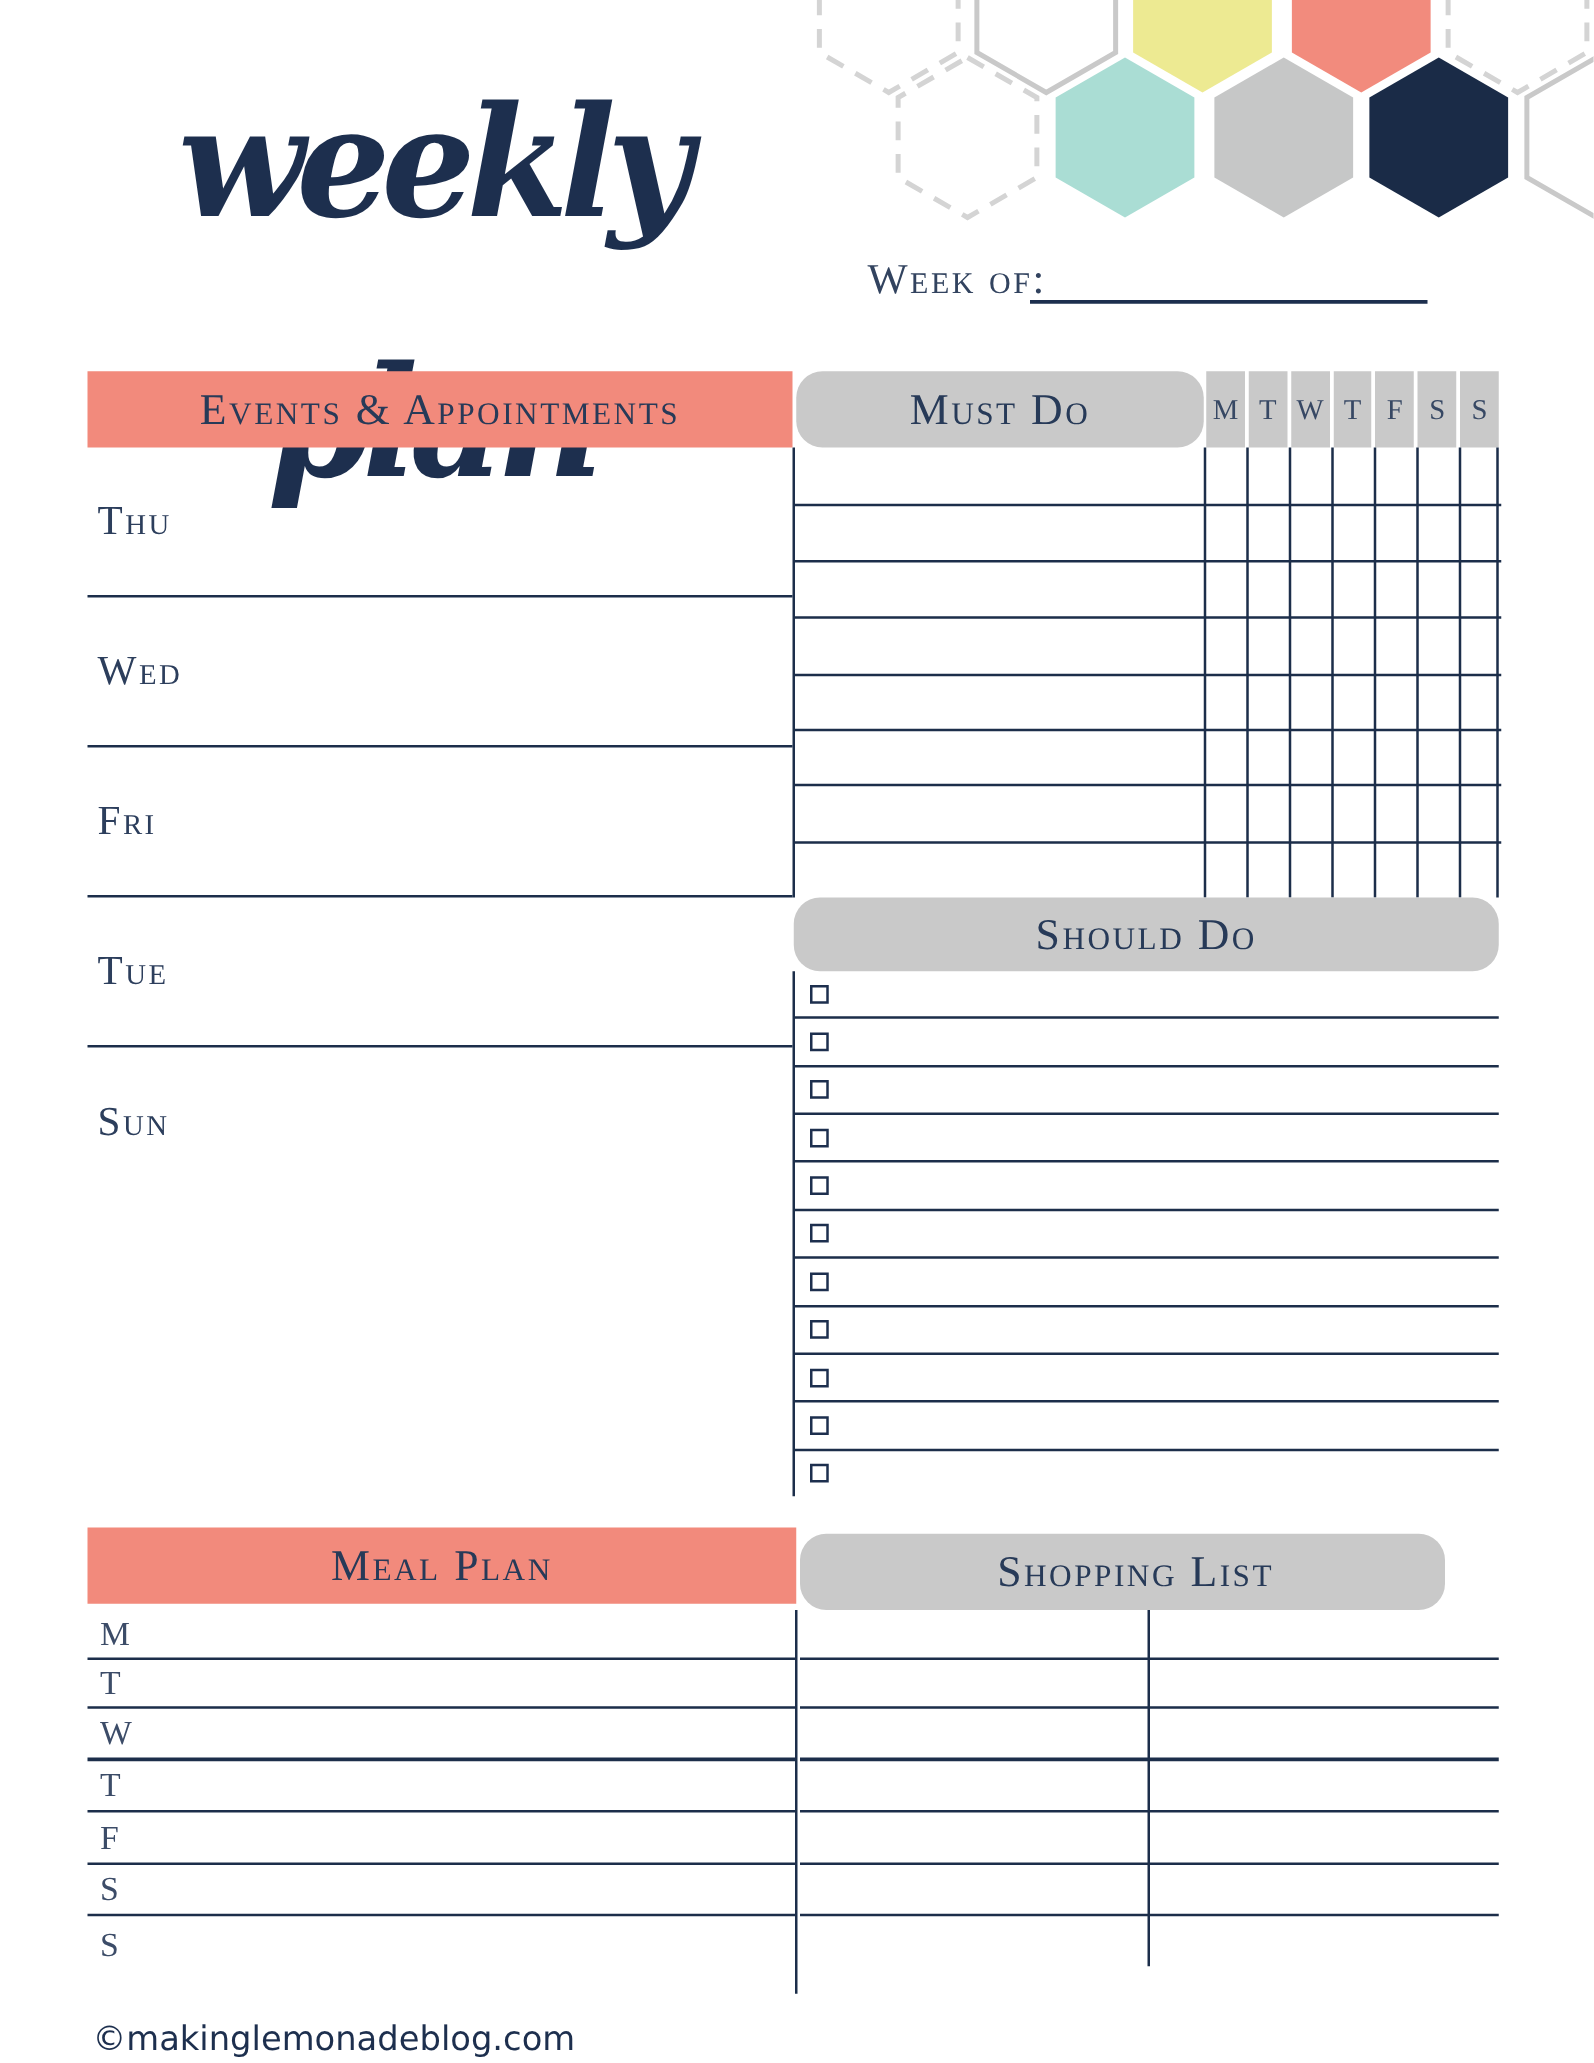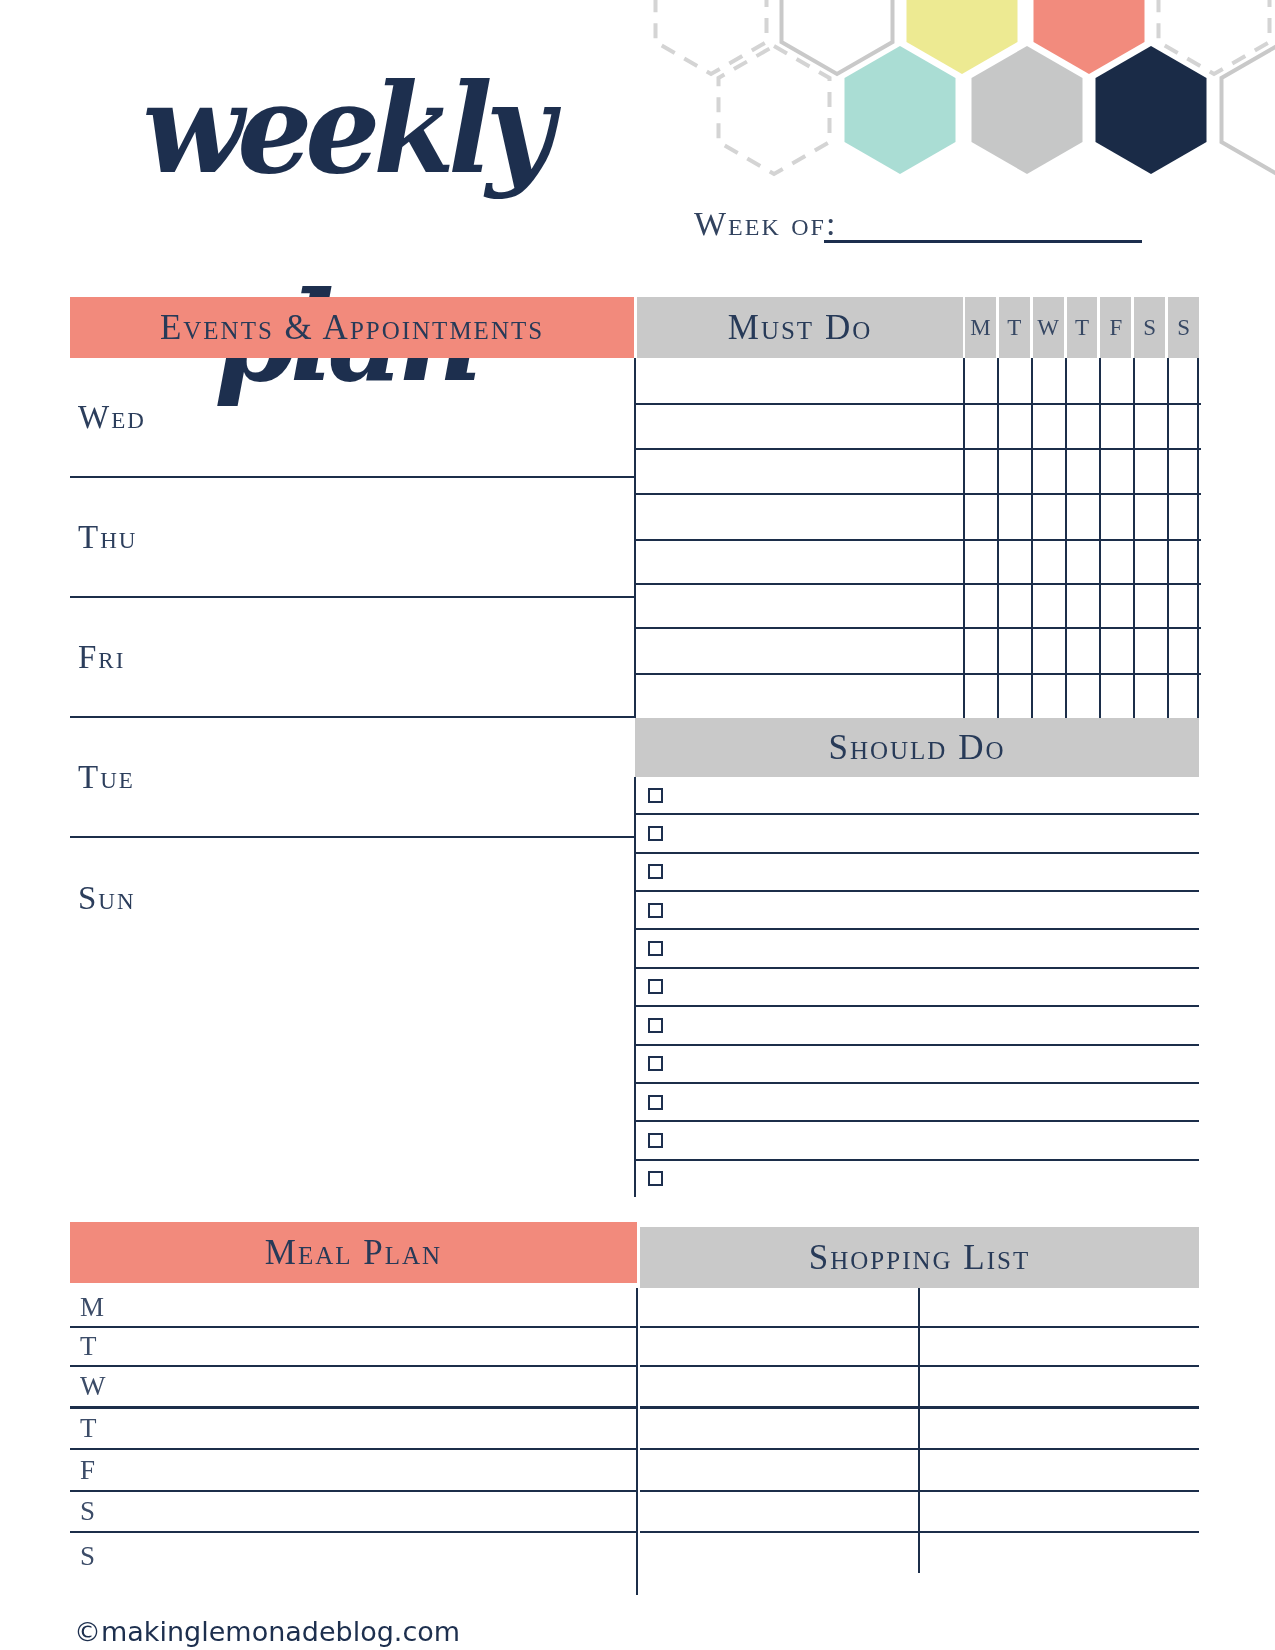--- a/index.html
+++ b/index.html
@@ -23,21 +23,21 @@
     position:absolute; left:824px; top:240px; width:318px; height:3px;
     background:var(--navy,#1d2f4e);
   }
   
   .bar{
     position:absolute; height:61px; display:flex; align-items:center;
     justify-content:center; font-variant:small-caps; font-size:35px;
     letter-spacing:2px; color:#273a58;
   }
   .bar.coral{background:var(--coral,#f28a7c);}
-  .bar.gray{background:var(--gray-header,#c9c9c9);}
+  .bar.gray{background:var(--gray-header,#c9c9c9);border-radius:21px;}
   #events-header{left:70px; top:297px; width:564px;}
   #mustdo-header{left:637px; top:297px; width:326px;}
   #mustdo-days{
     position:absolute; left:963px; top:297px; width:236px; height:61px;
     display:flex; gap:3px; padding-left:2px; box-sizing:border-box;
   }
   .daybox{
     flex:1; background:var(--gray-header,#c9c9c9); display:flex;
     align-items:center; justify-content:center; font-size:23px;
     color:#374864; font-family:"Liberation Serif", serif;
@@ -67,21 +67,21 @@
     display:flex; flex-direction:column;
   }
   .should-row{flex:1; display:flex; align-items:center; box-sizing:border-box;}
   .should-row:not(:last-child){border-bottom:2px solid var(--line,#1c2e4a);}
   .checkbox{
     width:11px; height:11px; border:2px solid var(--navy,#1d2f4e);
     margin-left:12px; background:#fff;
   }
   
   #meal-header{left:70px; top:1222px; width:567px;}
-  #shopping-header{left:640px; top:1227px; width:559px;}
+  #shopping-header{left:640px; top:1227px; width:495px;padding-left:21px;}
   #meal-rows{position:absolute; left:70px; top:1288px; width:567px;}
   .meal-row{
     box-sizing:border-box; display:flex; align-items:center; padding-left:10px;
   }
   .meal-row.lined{border-bottom:2px solid var(--line,#1c2e4a);}
   .meal-row.thick{border-bottom-width:3px;}
   .meal-row .initial{
     font-family:"Liberation Serif", serif; font-size:27px; color:#3c4c68;
   }
   #shopping-rows{position:absolute; left:640px; top:1288px; width:559px;}
@@ -132,24 +132,24 @@
       <div class="daybox">T</div>
       <div class="daybox">W</div>
       <div class="daybox">T</div>
       <div class="daybox">F</div>
       <div class="daybox">S</div>
       <div class="daybox">S</div>
     </div>
 
   <div id="events-rows">
       <div class="event-row">
+        <span class="daylabel">Thu</span>
+      </div>
+      <div class="event-row">
         <span class="daylabel">Wed</span>
-      </div>
-      <div class="event-row">
-        <span class="daylabel">Thu</span>
       </div>
       <div class="event-row">
         <span class="daylabel">Fri</span>
       </div>
       <div class="event-row">
         <span class="daylabel">Tue</span>
       </div>
       <div class="event-row">
         <span class="daylabel">Sun</span>
       </div>

